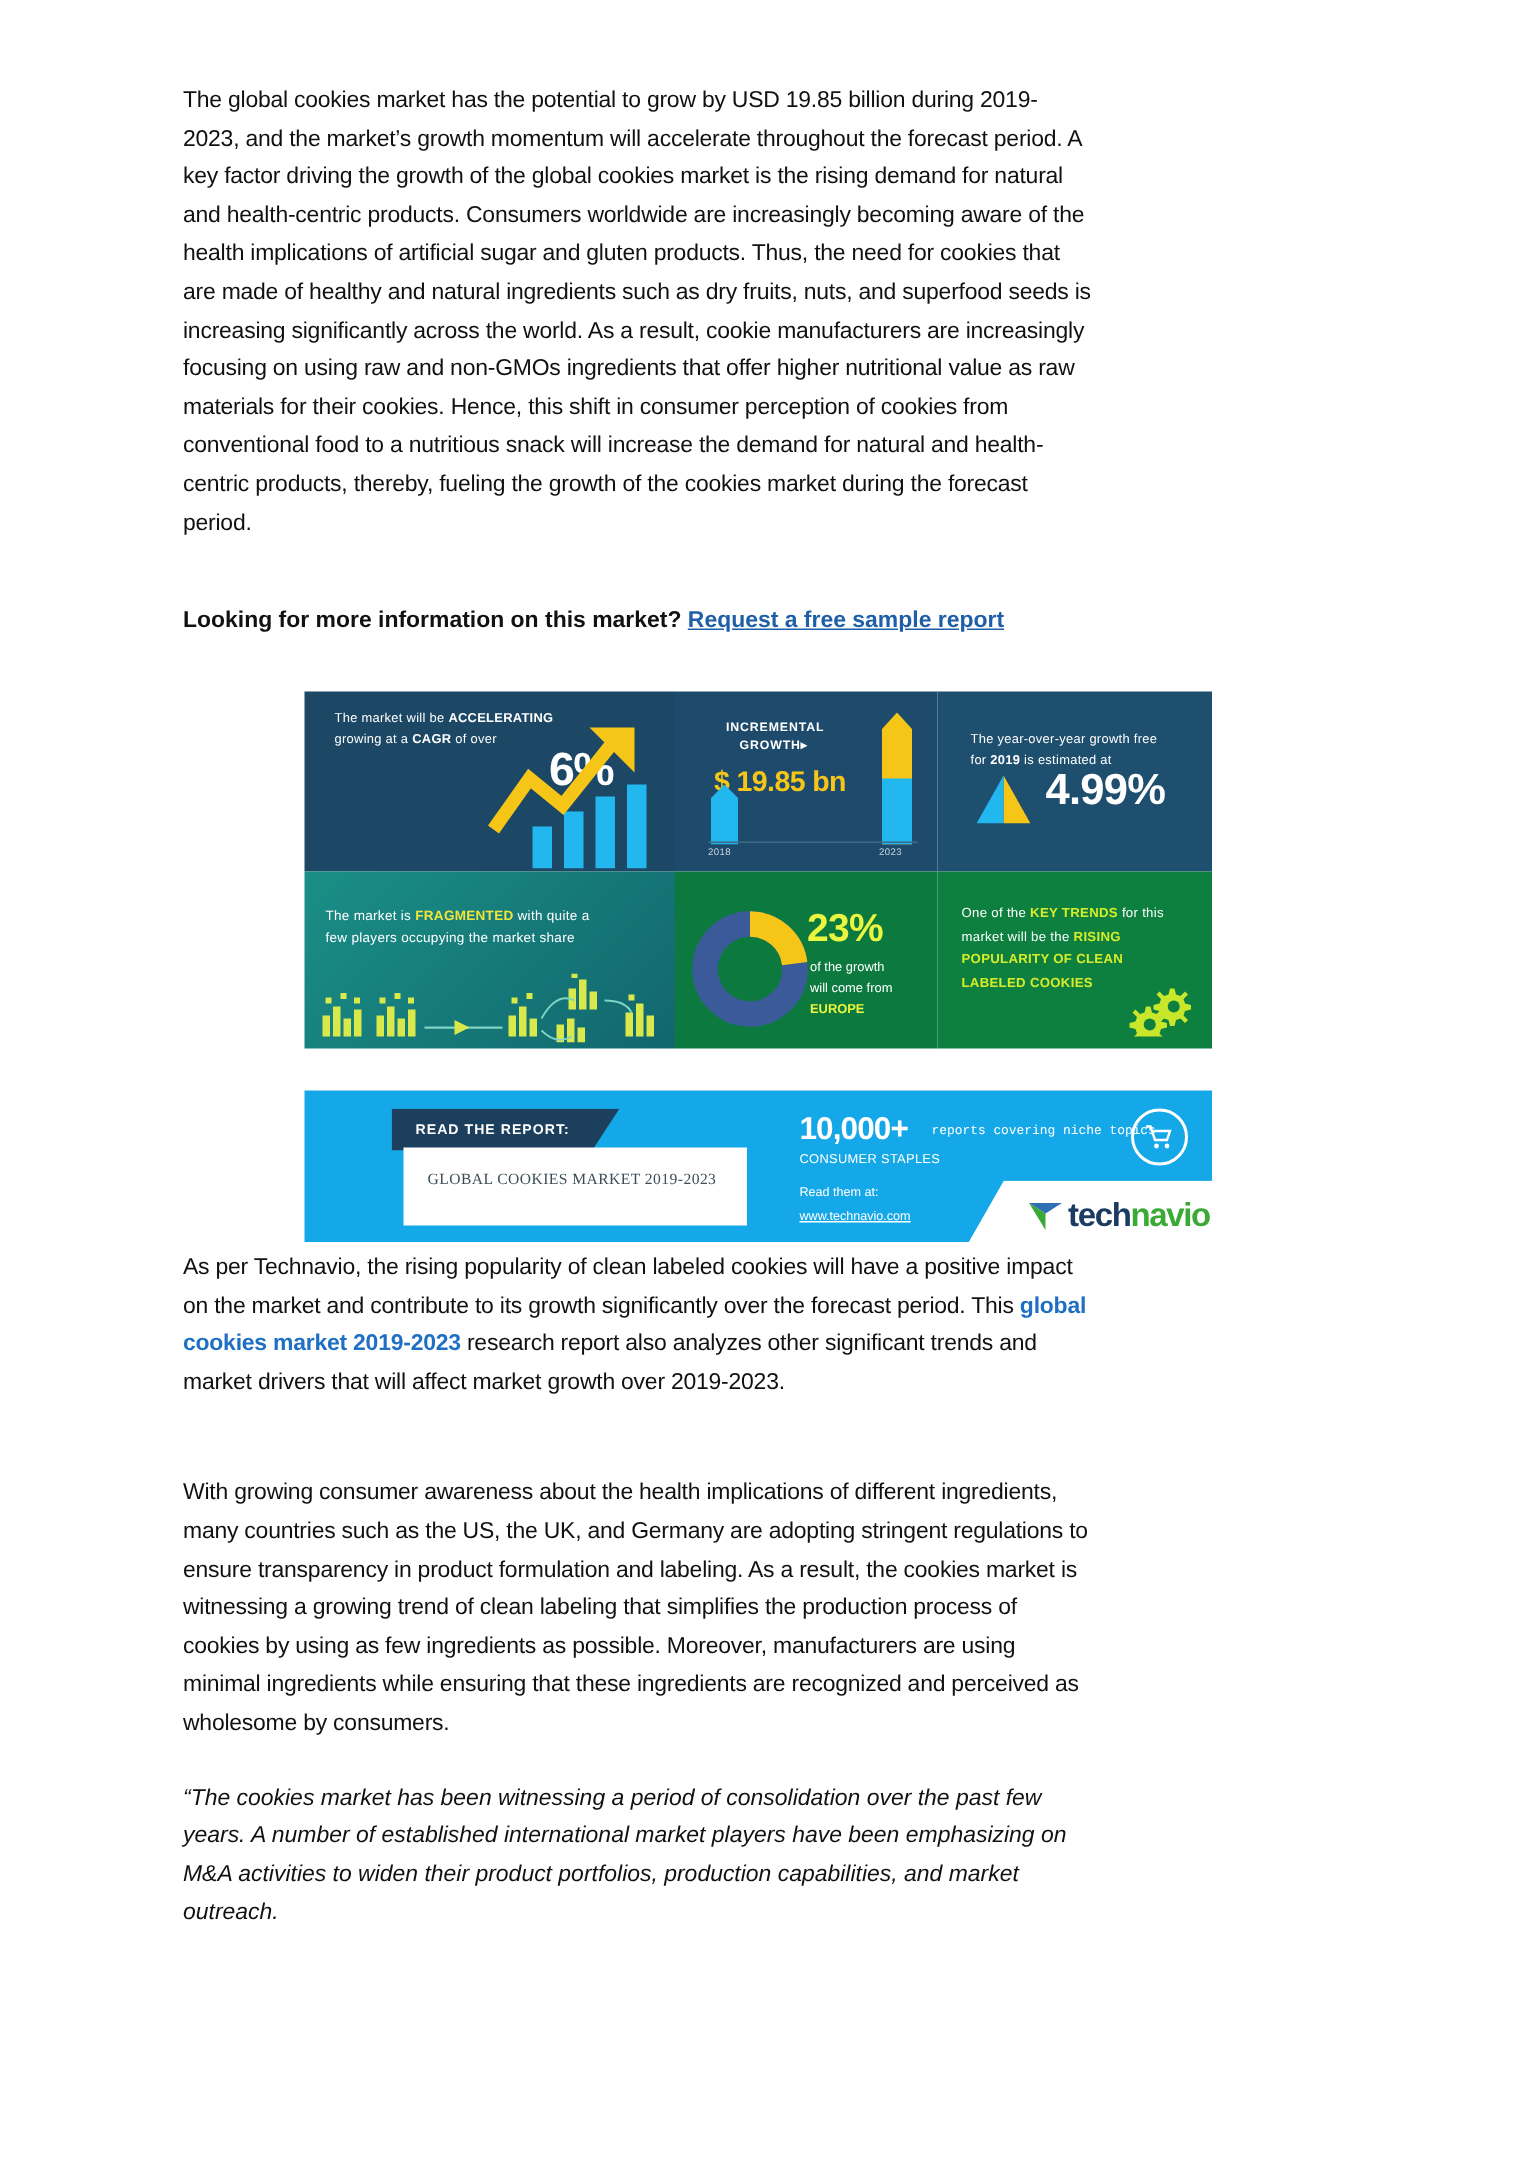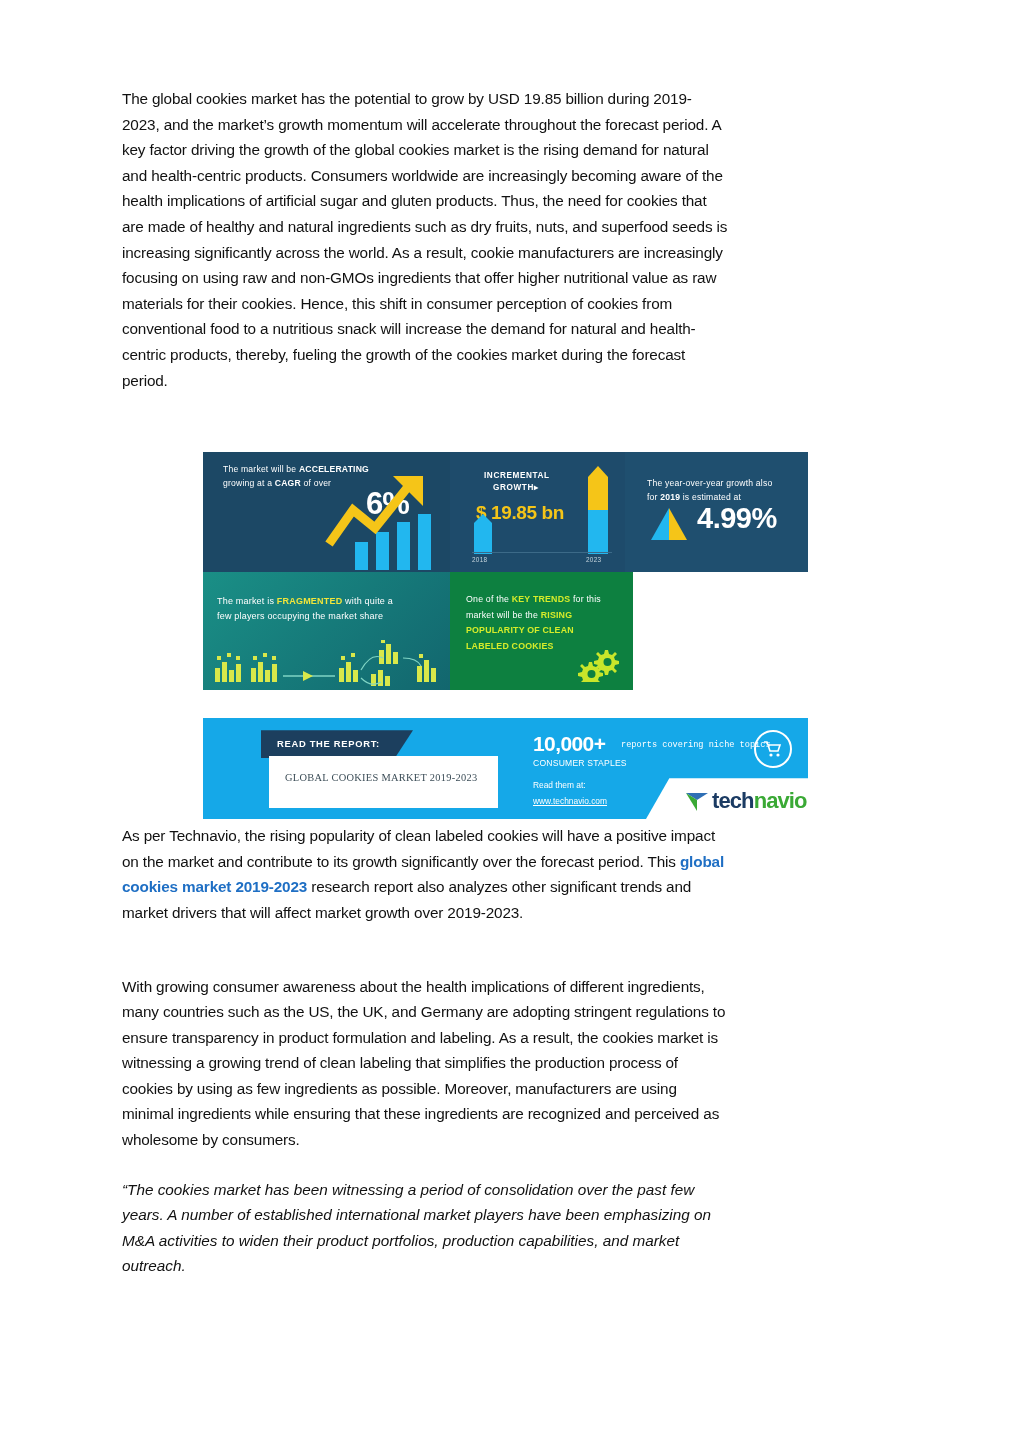--- a/index.html
+++ b/index.html
@@ -10,21 +10,21 @@
     background: #ffffff;
     font-family: "Liberation Sans", sans-serif;
     color: #000000;
     overflow: hidden;
   }
 
   .page {
     position: relative;
     width: 850px;
     height: 1447px;
-    padding: 86px 122px 0 122px;
+    padding: 54px 122px 0 122px;
   }
 
   .body-text {
     font-size: 15.3px;
     line-height: 25.6px;
     letter-spacing: -0.15px;
     color: #111111;
     margin: 0;
     text-align: left;
   }
@@ -258,20 +258,21 @@
 </style>
 </head>
 <body>
 
 <div class="page">
 
   <p class="body-text">The global cookies market has the potential to grow by USD 19.85 billion during 2019-2023, and the market’s growth momentum will accelerate throughout the forecast period. A key factor driving the growth of the global cookies market is the rising demand for natural and health-centric products. Consumers worldwide are increasingly becoming aware of the health implications of artificial sugar and gluten products. Thus, the need for cookies that are made of healthy and natural ingredients such as dry fruits, nuts, and superfood seeds is increasing significantly across the world. As a result, cookie manufacturers are increasingly focusing on using raw and non-GMOs ingredients that offer higher nutritional value as raw materials for their cookies. Hence, this shift in consumer perception of cookies from conventional food to a nutritious snack will increase the demand for natural and health-centric products, thereby, fueling the growth of the cookies market during the forecast period.</p>
 
   <div class="para-gap"></div>
 
+  <p class="lead-in"><span>Looking for more information on this market? </span><a href="#" class="link-underline">Request a free sample report</a></p>
 
   <div class="info-wrap">
     <div class="info-card">
 
       <div class="row1">
 
         <div class="q-accel">
           <div class="accel-text txt-white">
             <span>The market will be </span><b>ACCELERATING</b><br>
             <span>growing at a </span><b>CAGR</b><span> of over</span>
@@ -303,21 +304,21 @@
             <path d="M10 0 L20 11 L20 88 L0 88 L0 11 Z" fill="#f5c518"></path>
             <path d="M0 44 L20 44 L20 88 L0 88 Z" fill="#22b7ef"></path>
           </svg>
           <div class="base-line"></div>
           <div class="yr-lbl" style="left:22px; top:104px;">2018</div>
           <div class="yr-lbl" style="left:136px; top:104px;">2023</div>
         </div>
 
         <div class="q-yoy">
           <div class="yoy-text txt-white">
-            <span>The year-over-year growth also</span><br>
+            <span>The year-over-year growth free</span><br>
             <span>for </span><b>2019</b><span> is estimated at</span>
           </div>
           <svg class="yoy-tri" width="36" height="32">
             <polygon points="18,0 36,32 18,32" fill="#f5c518"></polygon>
             <polygon points="18,0 0,32 18,32" fill="#22b7ef"></polygon>
           </svg>
           <div class="yoy-value">4.99%</div>
         </div>
       </div>
 
@@ -362,20 +363,32 @@
               <rect x="208" y="14" width="4" height="4"></rect>
             </g>
             <line x1="72" y1="36" x2="124" y2="36" stroke="#7fd4c4" stroke-width="1.5"></line>
             <polygon points="92,31 102,36 92,41" fill="#d9e84a"></polygon>
             <path d="M150 30 Q160 12 172 18" stroke="#7fd4c4" stroke-width="1.2" fill="none"></path>
             <path d="M150 38 Q160 48 170 42" stroke="#7fd4c4" stroke-width="1.2" fill="none"></path>
             <path d="M192 18 Q206 18 210 26" stroke="#7fd4c4" stroke-width="1.2" fill="none"></path>
           </svg>
         </div>
 
+        <div class="q-donut">
+          <svg class="donut-holder" width="80" height="80" viewBox="0 0 80 80">
+            <circle cx="40" cy="40" r="30" fill="none" stroke="#3b5a9a" stroke-width="17"></circle>
+            <circle cx="40" cy="40" r="30" fill="none" stroke="#f5c518" stroke-width="17" stroke-dasharray="43.4 145.1" transform="rotate(-90 40 40)"></circle>
+          </svg>
+          <div class="donut-23">23%</div>
+          <div class="donut-sub">
+            <span>of the growth</span><br>
+            <span>will come from</span>
+            <span class="eu">EUROPE</span>
+          </div>
+        </div>
 
         <div class="q-trends">
           <div class="trends-text">
             <div class="txt-white"><span>One of the </span><span class="hl-lime">KEY TRENDS</span><span> for this</span></div>
             <div class="txt-white"><span>market will be the </span><span class="hl-lime">RISING</span></div>
             <div class="txt-white hl-lime">POPULARITY OF CLEAN</div>
             <div class="txt-white hl-lime">LABELED COOKIES</div>
           </div>
           <svg class="gears" width="42" height="34">
             <g fill="#c8e62a">

